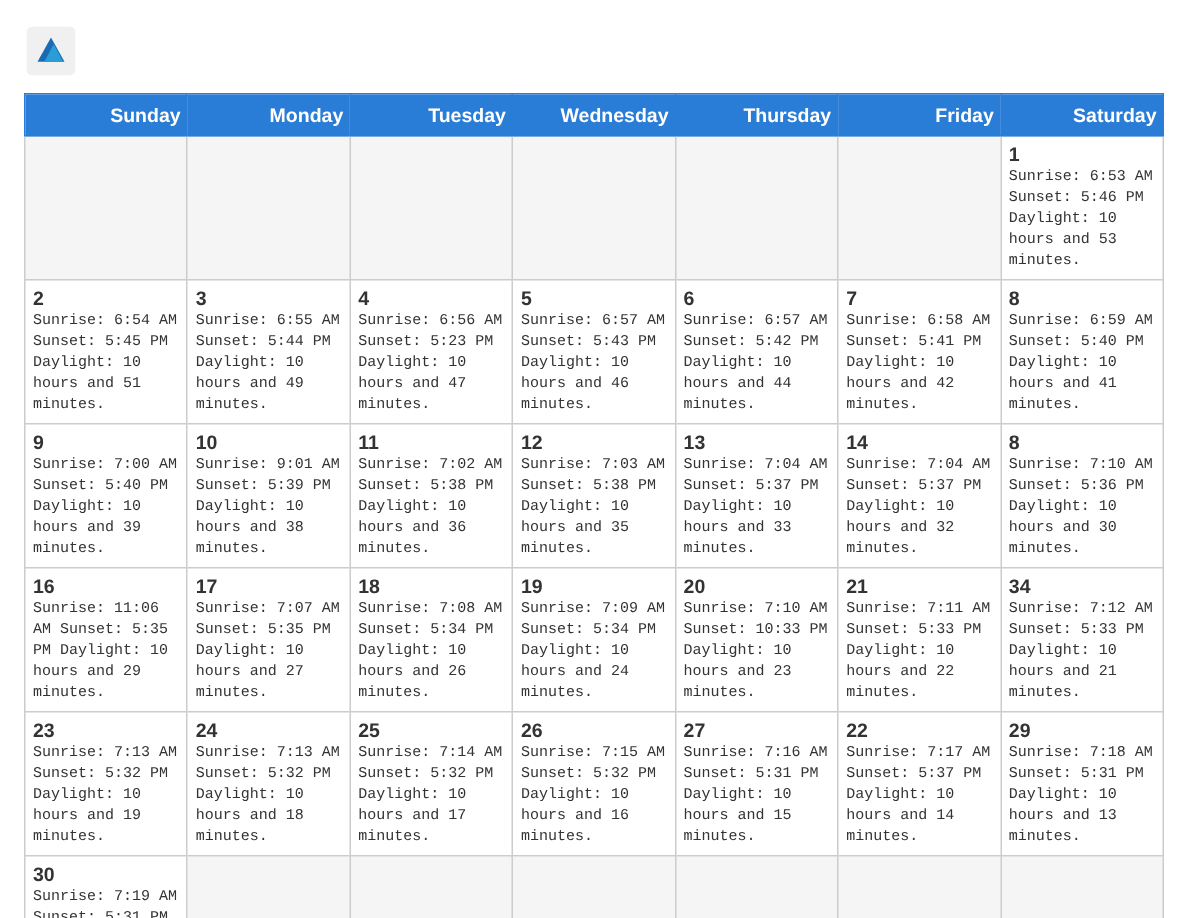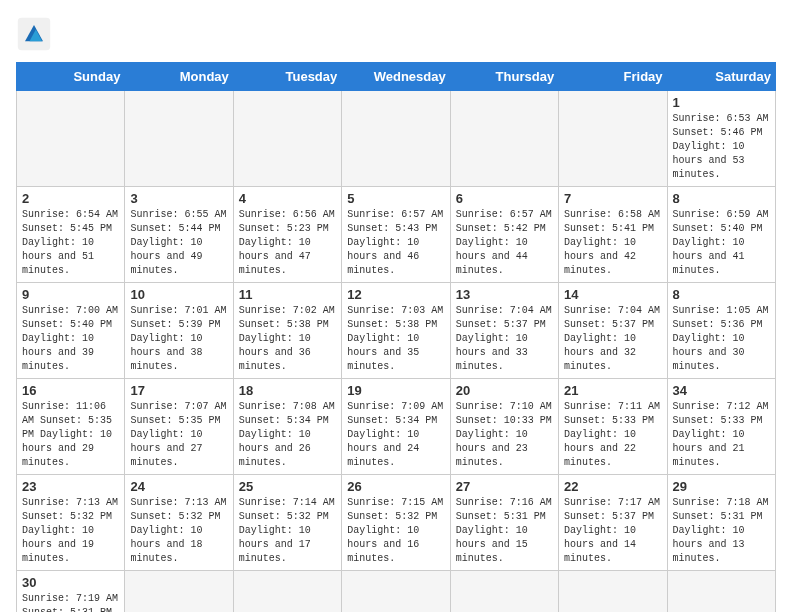--- a/index.html
+++ b/index.html
@@ -185,21 +185,21 @@
       </tr>
       <tr>
         <td>
           <span class="day-number">9</span>
           <div class="day-info">Sunrise: 7:00 AM
 Sunset: 5:40 PM
 Daylight: 10 hours and 39 minutes.</div>
         </td>
         <td>
           <span class="day-number">10</span>
-          <div class="day-info">Sunrise: 7:01 AM
+          <div class="day-info">Sunrise: 9:01 AM
 Sunset: 5:39 PM
 Daylight: 10 hours and 38 minutes.</div>
         </td>
         <td>
           <span class="day-number">11</span>
           <div class="day-info">Sunrise: 7:02 AM
 Sunset: 5:38 PM
 Daylight: 10 hours and 36 minutes.</div>
         </td>
         <td>
@@ -215,21 +215,21 @@
 Daylight: 10 hours and 33 minutes.</div>
         </td>
         <td>
           <span class="day-number">14</span>
           <div class="day-info">Sunrise: 7:04 AM
 Sunset: 5:37 PM
 Daylight: 10 hours and 32 minutes.</div>
         </td>
         <td>
           <span class="day-number">8</span>
-          <div class="day-info">Sunrise: 1:05 AM
+          <div class="day-info">Sunrise: 7:10 AM
 Sunset: 5:36 PM
 Daylight: 10 hours and 30 minutes.</div>
         </td>
       </tr>
       <tr>
         <td>
           <span class="day-number">16</span>
           <div class="day-info">Sunrise: 11:06 AM
 Sunset: 5:35 PM
 Daylight: 10 hours and 29 minutes.</div>

